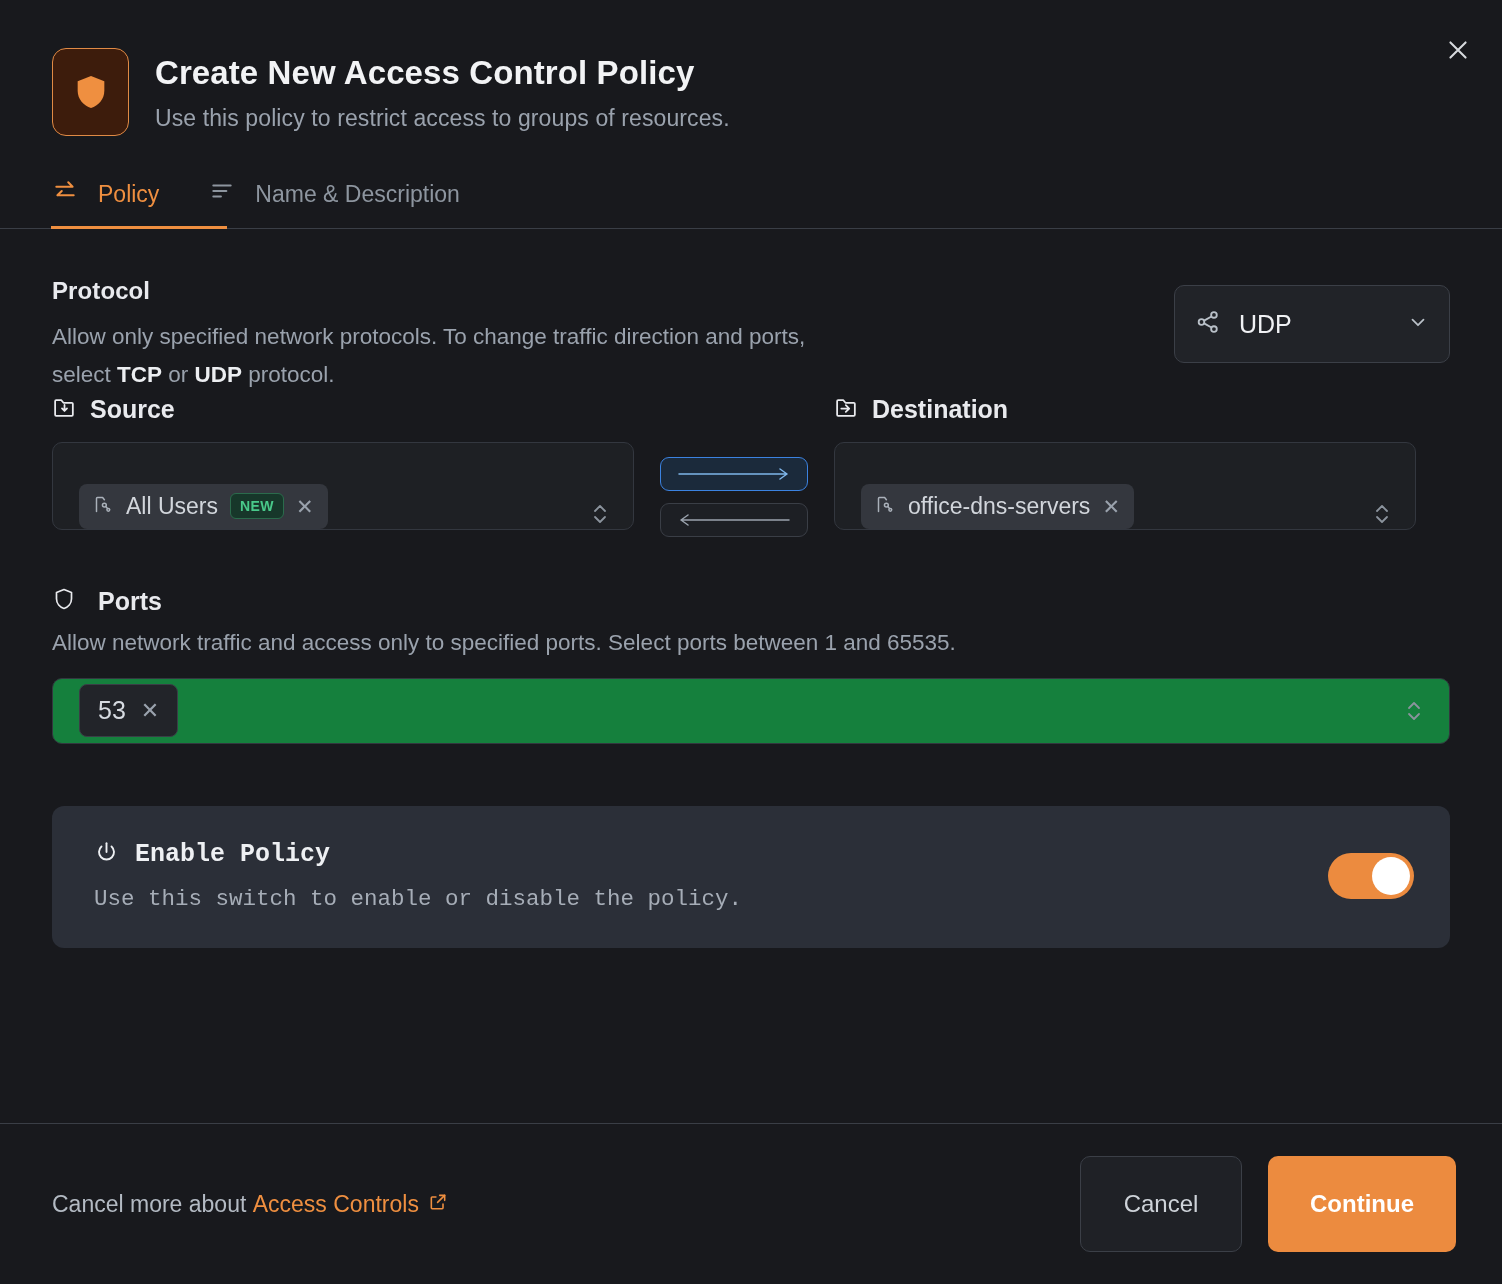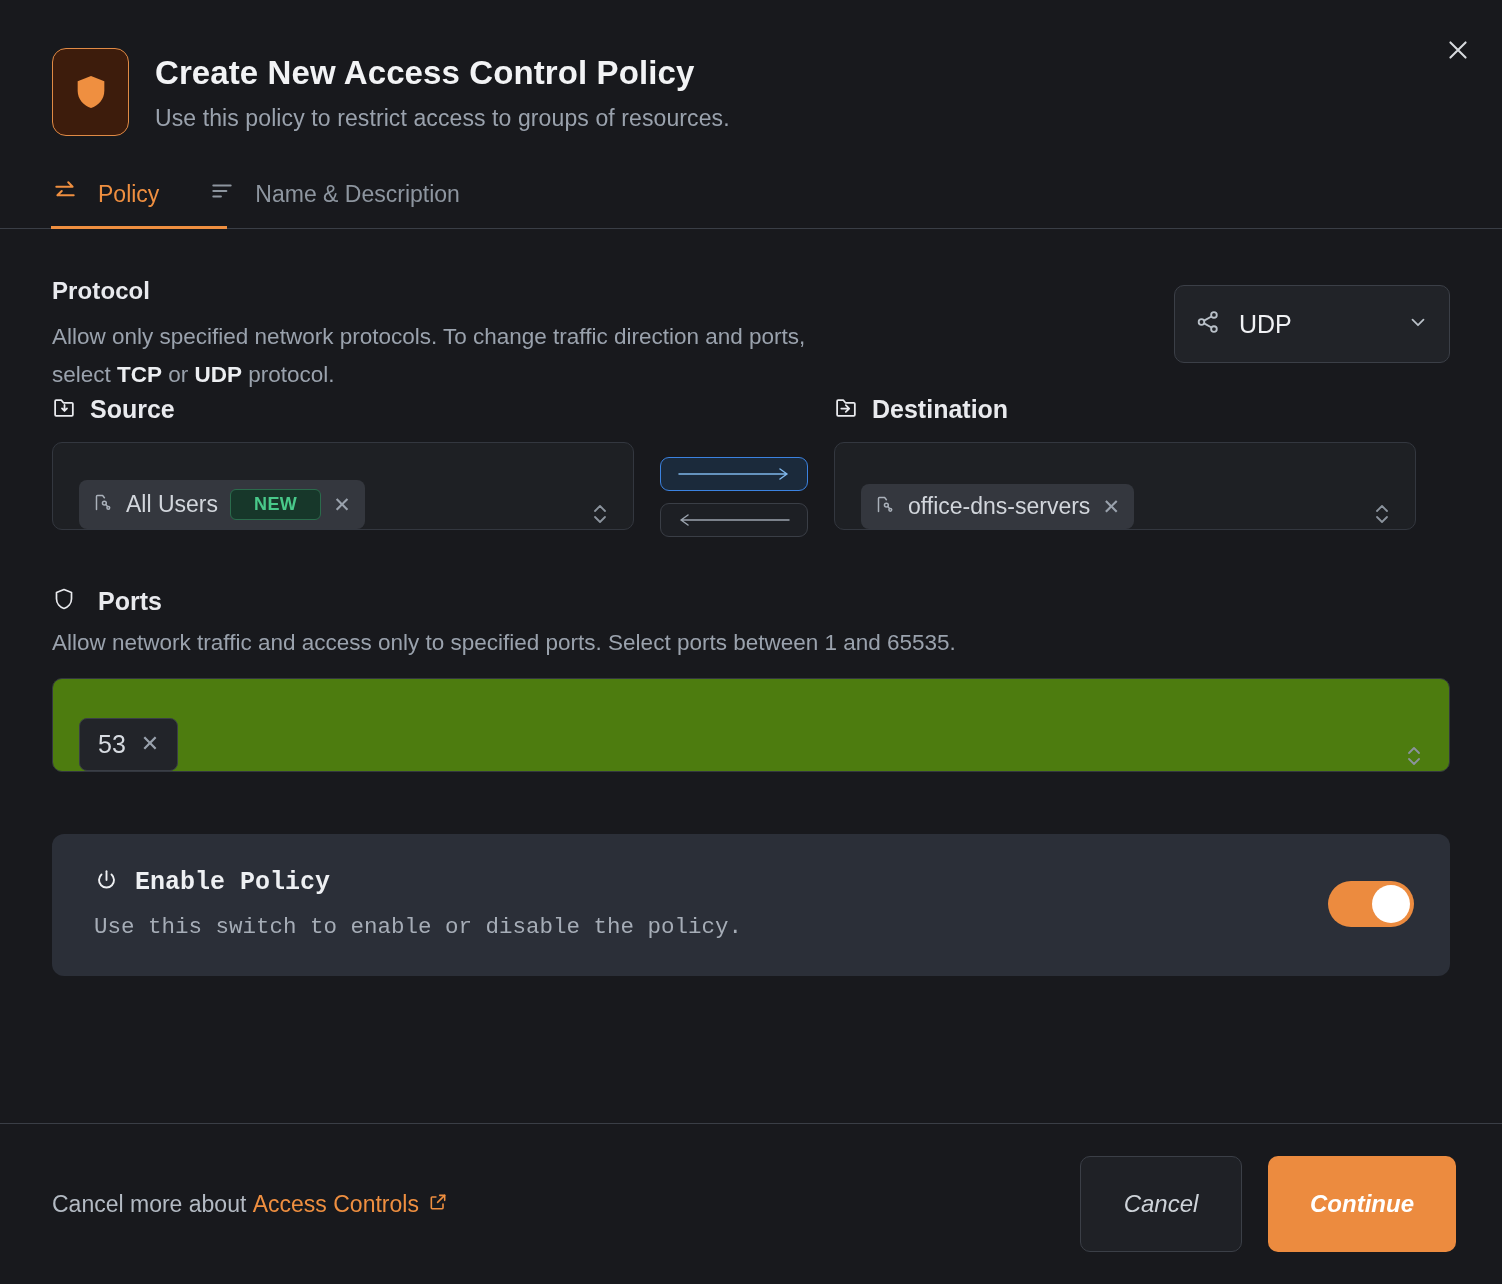--- a/index.html
+++ b/index.html
@@ -78,45 +78,45 @@
     display: flex; align-items: flex-end; justify-content: space-between; padding: 0 14px 0 26px;
     cursor: text;
   }
   .chip {
     display: inline-flex; align-items: center; gap: 12px;
     background: #34373e; border-radius: 8px; padding: 9px 14px 9px 14px;
   }
   .chip .chip-label { font-size: 23px; color: #d2d6dc; }
   .chip .chip-x { color: #9aa2ad; font-size: 21px; cursor: pointer; line-height: 1; }
   .badge-new {
-    font-size: 18px; font-weight: bold; letter-spacing: .4px;
+    font-size: 14px; font-weight: bold; letter-spacing: .4px;
     color: #49c98a; background: #17372a; border: 1px solid #2b6b4c;
-    border-radius: 6px; padding: 4px 23px;
+    border-radius: 6px; padding: 4px 9px;
   }
   .stepper { color: #8b939d; display: flex; padding-right: 6px; cursor: pointer; }
 
   .dir-col {
     width: 148px; flex: 0 0 auto; display: flex; flex-direction: column; gap: 12px;
     align-items: center; padding-top: 62px; margin: 0 26px;
   }
   .dir-btn {
     width: 148px; height: 34px; border-radius: 9px; cursor: pointer;
     display: flex; align-items: center; justify-content: center;
     background: #1b2a3b; border: 1.5px solid #3b82e0;
   }
   .dir-btn.off { background: #1d1f24; border: 1px solid #3a3e46; }
 
   
   .ports { margin-top: 50px; }
   .ports-head { display: flex; align-items: center; gap: 22px; }
   .ports-head .lbl { font-size: 25px; font-weight: bold; color: #e9eaee; }
   .ports-desc { margin-top: 14px; font-size: 22.5px; color: #9aa2ad; }
   .ports-field {
-    margin-top: 22px; height: 94px; border: 1px solid #33373f; border-radius: 10px;
-    background: #4d7c0f; display: flex; align-items: flex-end; justify-content: space-between;
+    margin-top: 22px; height: 66px; border: 1px solid #33373f; border-radius: 10px;
+    background: #15803d; display: flex; align-items: center; justify-content: space-between;
     padding: 0 16px 0 26px; cursor: text;
   }
   .port-chip {
     display: inline-flex; align-items: center; gap: 15px;
     background: #222429; border: 1px solid #3a3e46; border-radius: 8px; padding: 11px 18px;
   }
   .port-chip .pv { font-size: 25px; color: #d7dbe1; }
   .port-chip .px { font-size: 22px; color: #9aa2ad; cursor: pointer; line-height: 1; }
 
   
@@ -145,21 +145,20 @@
   }
   .learn { font-size: 23px; color: #b3bac3; }
   .learn a {
     color: #ef8f40; text-decoration: none; cursor: pointer;
     display: inline-flex; align-items: center; gap: 9px;
   }
   .foot-btns { display: flex; gap: 26px; align-items: center; }
   .btn {
     height: 96px; border-radius: 10px; font-size: 24px; cursor: pointer;
     font-family: "Liberation Sans", sans-serif;
-    font-style: italic;
   }
   .btn-cancel {
     width: 162px; background: #1f2126; border: 1px solid #3b3f47; color: #ced3d9;
   }
   .btn-continue {
     width: 188px; background: #ec8b3f; border: none; color: #fff; font-weight: bold;
   }
 </style>
 </head>
 <body>

